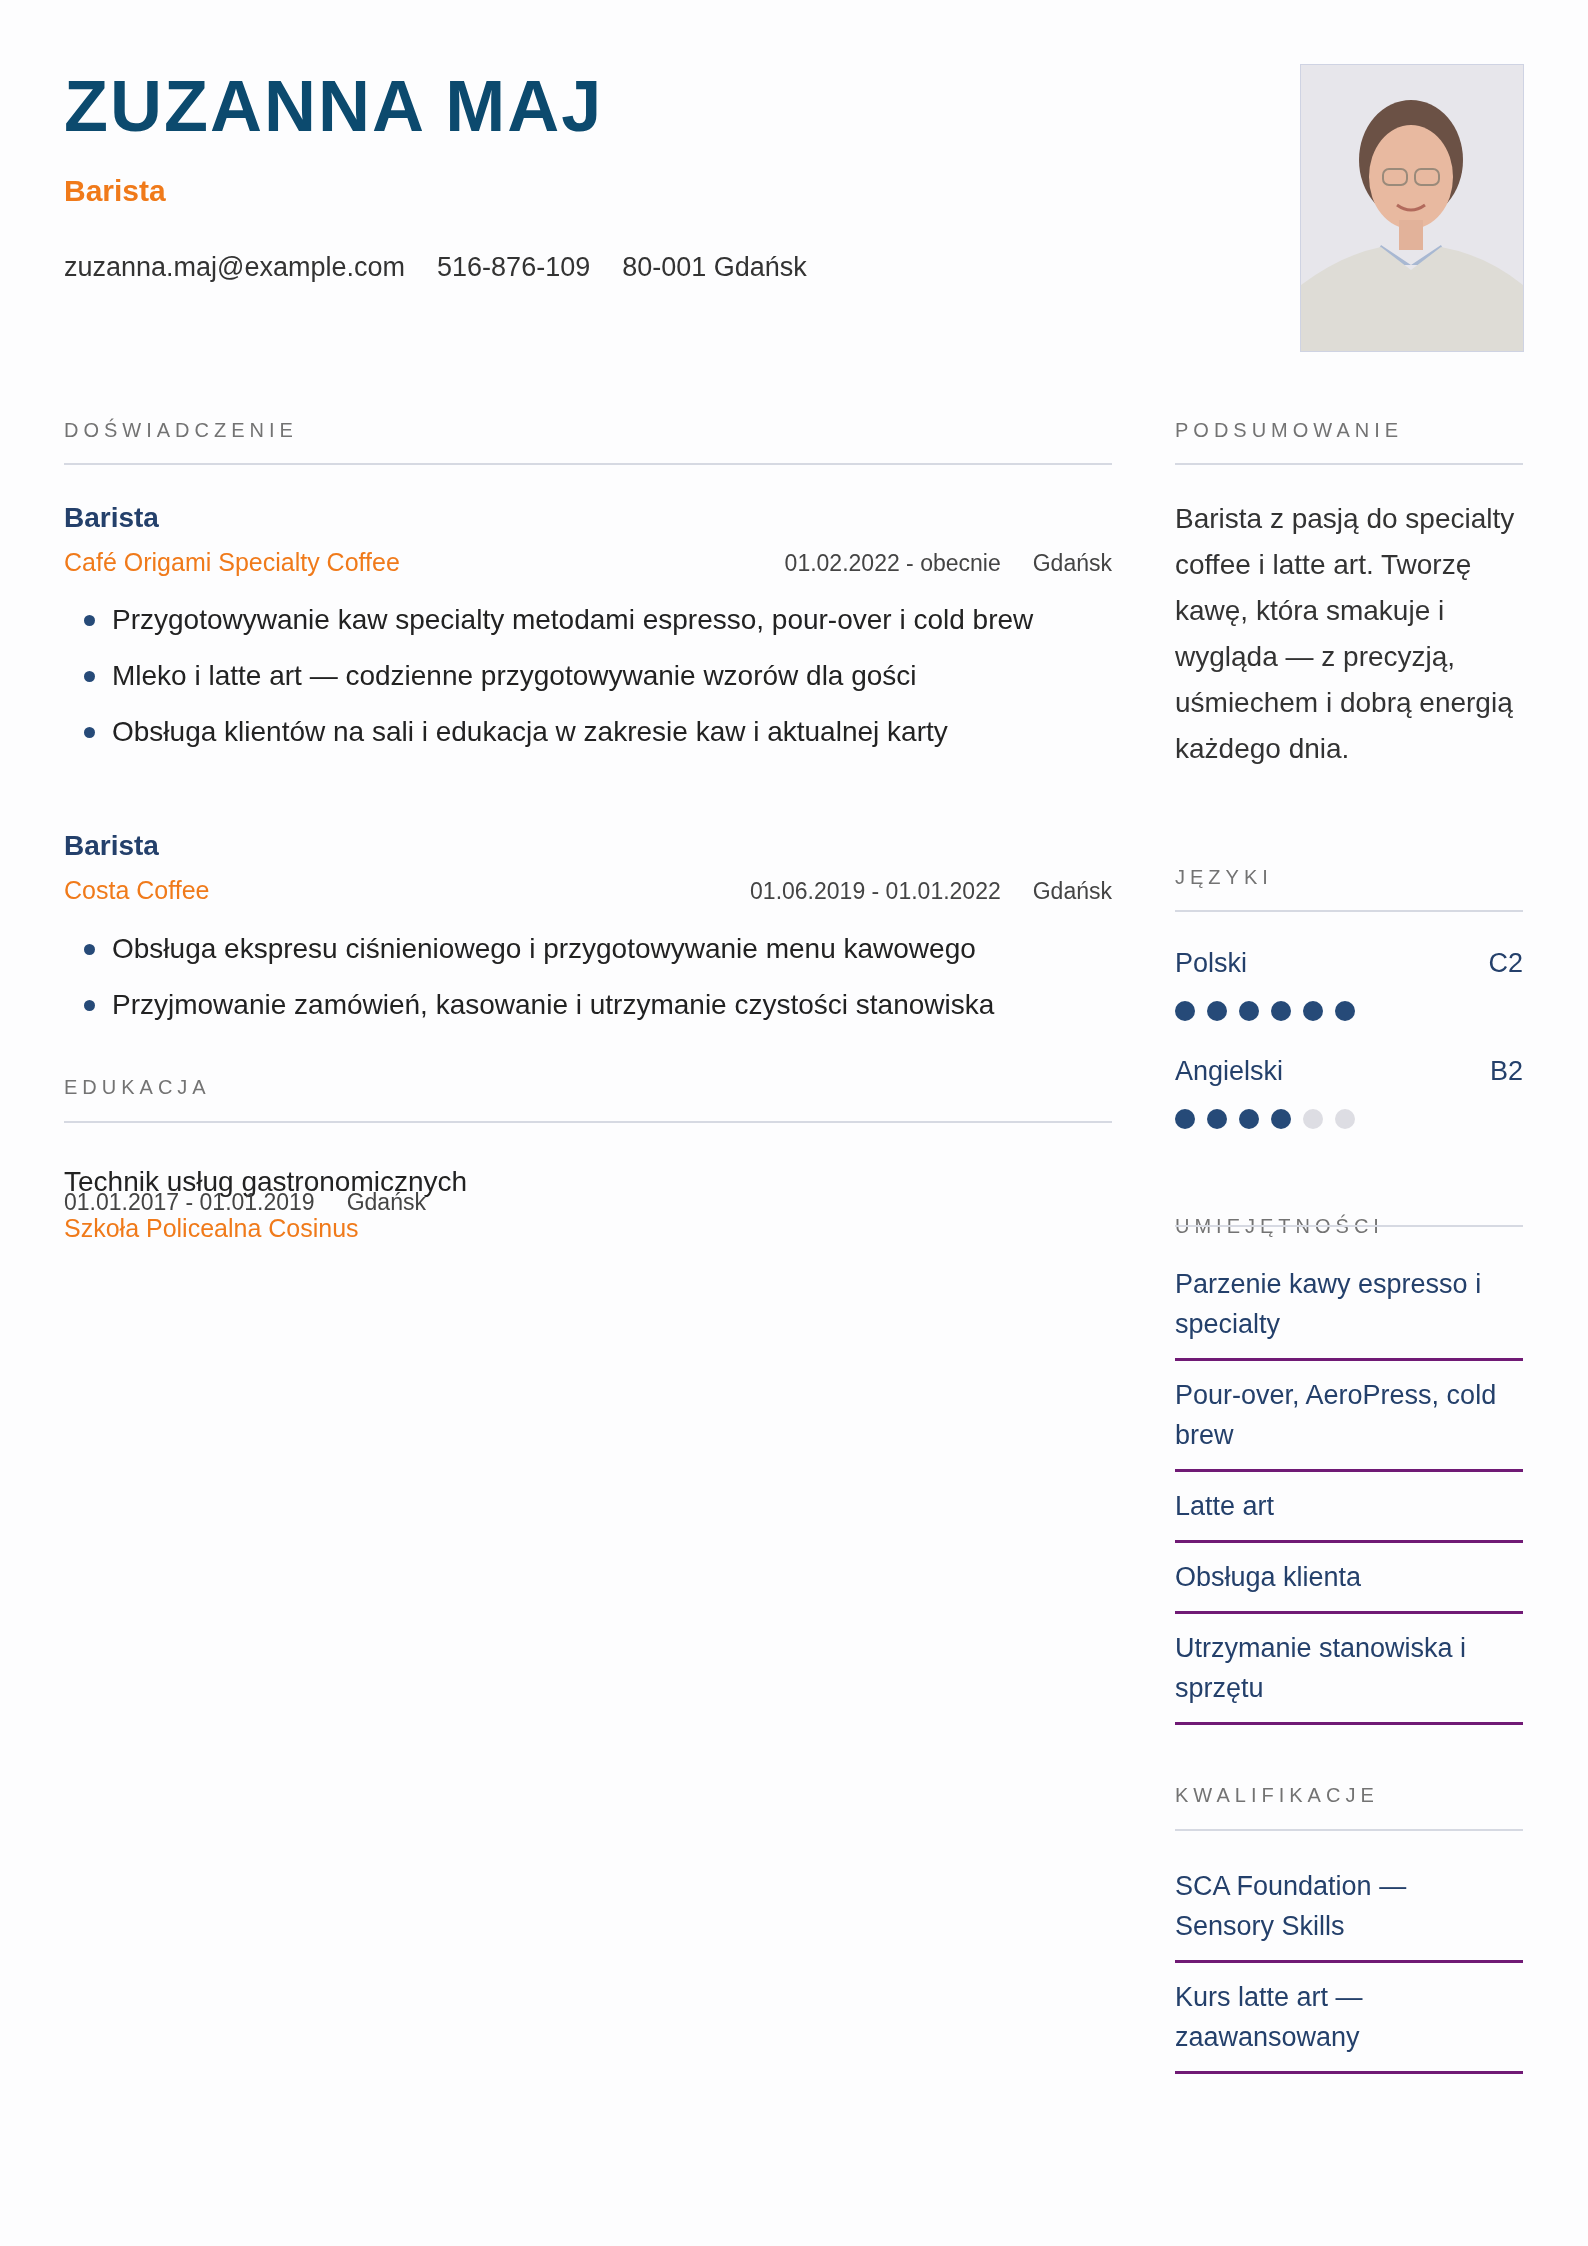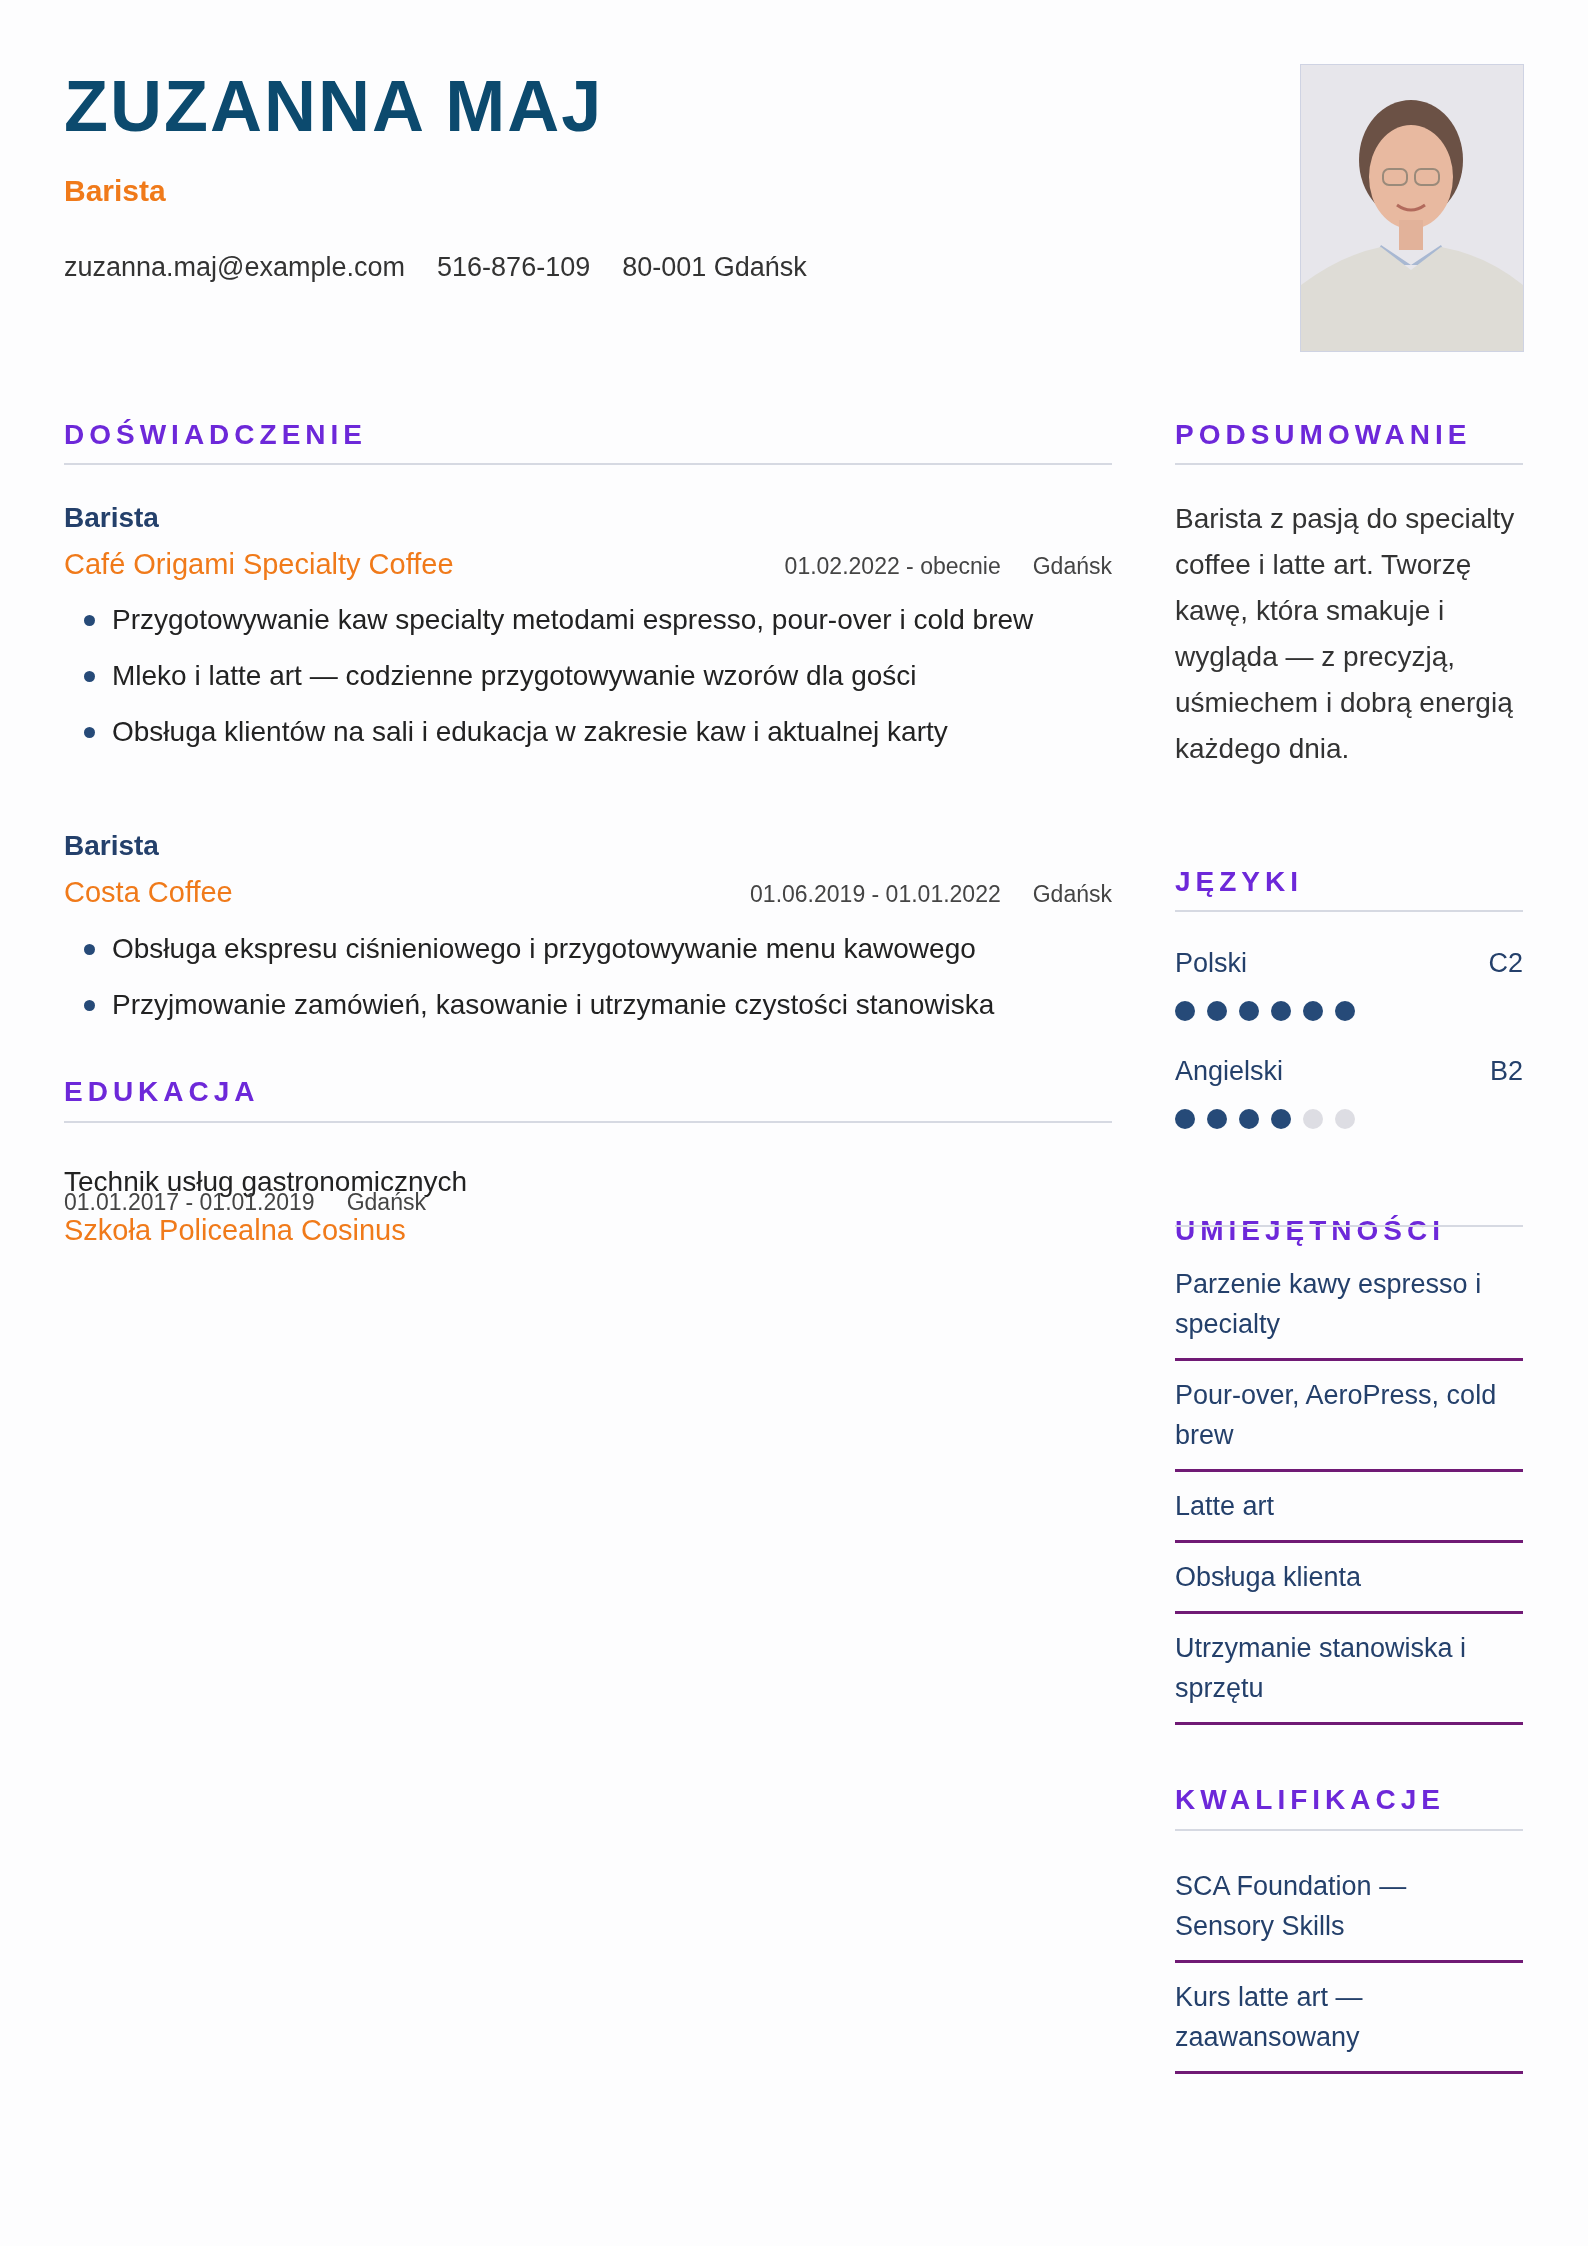--- a/index.html
+++ b/index.html
@@ -2,26 +2,26 @@
 <html><head>
 <meta charset="utf-8">
 <style>
   html,body{margin:0;padding:0;}
   body{width:1588px;height:2246px;background:#fdfdfe;font-family:"Liberation Sans","DejaVu Sans",sans-serif;color:#222;position:relative;overflow:hidden;}
   .abs{position:absolute;}
   .name{left:64px;top:66px;font-size:72px;font-weight:bold;color:#0c4a6e;letter-spacing:2px;line-height:80px;}
   .title{left:64px;top:174px;font-size:30px;font-weight:bold;color:#f07a1a;}
   .contact{left:64px;top:252px;font-size:27px;color:#333;display:flex;gap:32px;}
   .photo{left:1300px;top:64px;width:222px;height:286px;border:1px solid #cfd3e3;background:linear-gradient(#e6e6ec,#e9e8ec);overflow:hidden;}
-  .sec-h{font-size:28px;font-weight:bold;letter-spacing:5px;color:#6d28d9;}
+  .sec-h{font-size:20px;font-weight:normal;letter-spacing:5px;color:#737373;}
   .rule{height:2px;background:#d6d9e2;}
   .left{left:64px;width:1048px;}
   .right{left:1175px;width:348px;}
   .job-title{font-size:28px;font-weight:bold;color:#24406b;}
-  .company{font-size:29px;color:#f07a1a;}
+  .company{font-size:25px;color:#f07a1a;}
   .meta{font-size:23px;color:#444;display:flex;gap:32px;}
   .bullets{list-style:none;margin:0;padding:0;}
   .bullets li{position:relative;padding-left:48px;font-size:28px;line-height:40px;color:#222;margin-bottom:16px;}
   .bullets li::before{content:"";position:absolute;left:20px;top:15px;width:11px;height:11px;border-radius:50%;background:#264a78;}
   .summary{font-size:28px;line-height:46px;color:#333;}
   .lang-row{display:flex;justify-content:space-between;font-size:27px;color:#24406b;}
   .dots{display:flex;gap:12px;margin-top:22px;}
   .dot{width:20px;height:20px;border-radius:50%;background:#264a78;}
   .dot.off{background:#dddde3;}
   .item{font-size:27px;line-height:40px;color:#24406b;padding:14px 0 14px 0;border-bottom:3px solid #701a75;}

